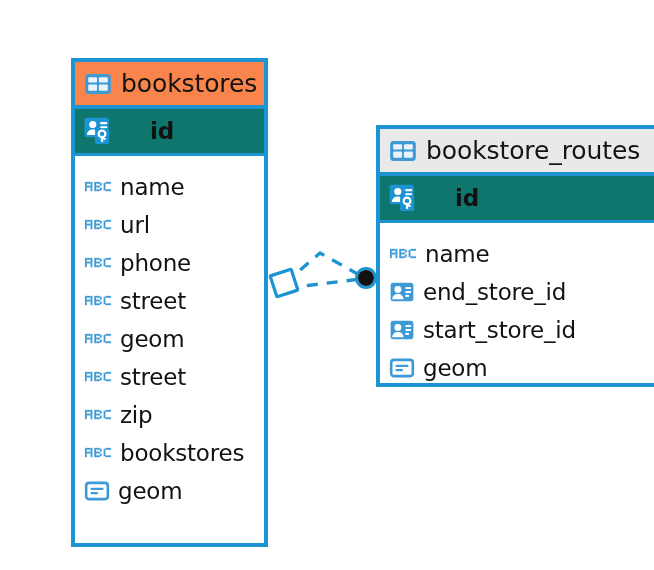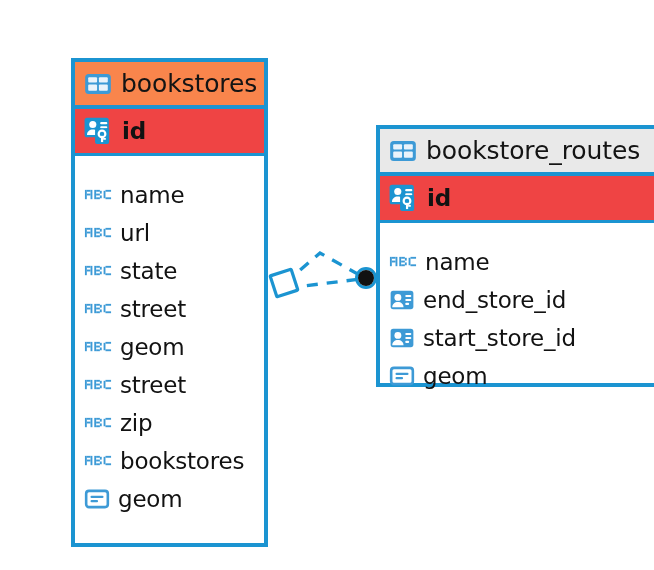--- a/index.html
+++ b/index.html
@@ -64,28 +64,29 @@
   }
 
   
   .entity-key-row {
     box-sizing: border-box;
     display: flex;
     align-items: center;
     height: 47px;
     padding-left: 9px;
     border-bottom: 3px solid #1b94d1;
-    background: #ef4444;
+    background: #0f766e;
+    gap: 28px;
   }
   .entity-key-row .field-label {
     font-weight: bold;
   }
 
   .entity-fields {
-    padding-top: 20px;
+    padding-top: 12px;
   }
   .field-row {
     box-sizing: border-box;
     display: flex;
     align-items: center;
     height: 38px;
     padding-left: 9px;
   }
   .field-label {
     font-size: 23px;
@@ -235,21 +236,21 @@
               <rect x="17" y="3" width="2" height="3"></rect>
                 <rect x="13" y="6" width="4" height="2"></rect>
               <rect x="17" y="8" width="2" height="3"></rect>
                 <rect x="13" y="10" width="4" height="2"></rect>
               <rect x="23" y="2" width="6" height="2"></rect>
                 <rect x="21" y="3" width="2" height="8"></rect>
               <rect x="23" y="10" width="6" height="2"></rect>
             </g>
           </svg>
         </span>
-        <span class="field-label">state</span>
+        <span class="field-label">phone</span>
       </div>
 
 
       <div class="field-row">
         <span class="icon icon-abc">
           <svg viewBox="0 0 30 14">
             <g fill="#3d9ad6">
               <rect x="1" y="2" width="2" height="10"></rect>
                 <rect x="7" y="2" width="2" height="10"></rect>
               <rect x="3" y="2" width="4" height="2"></rect>

